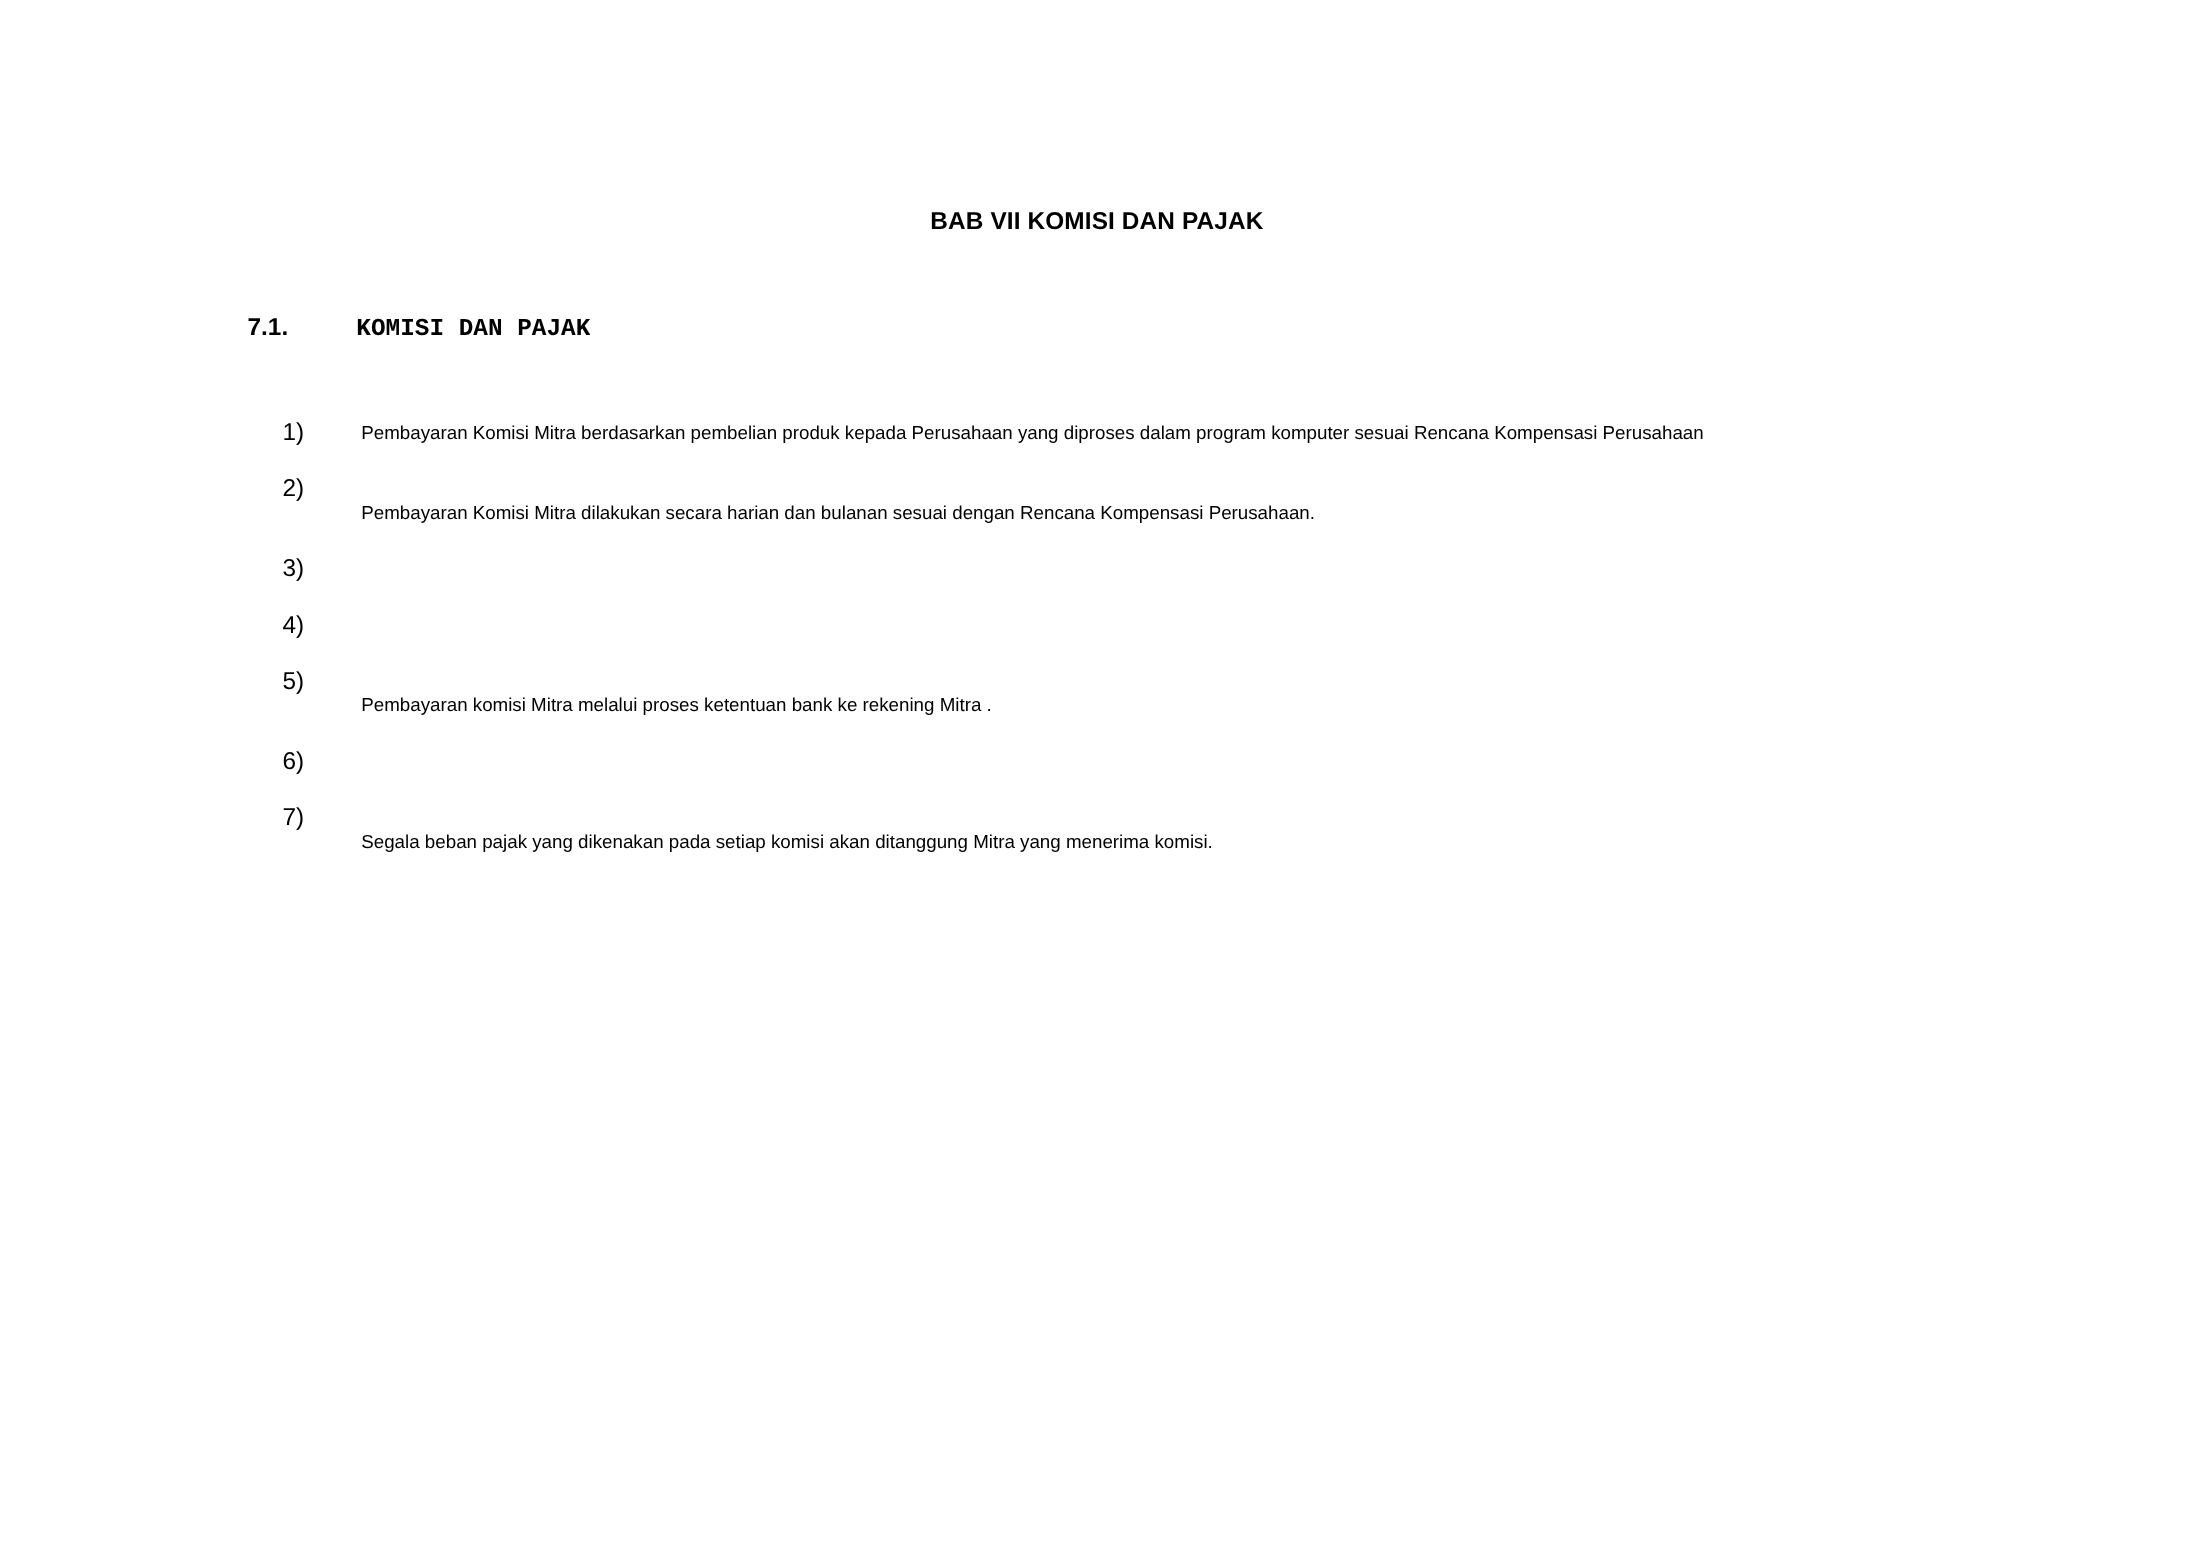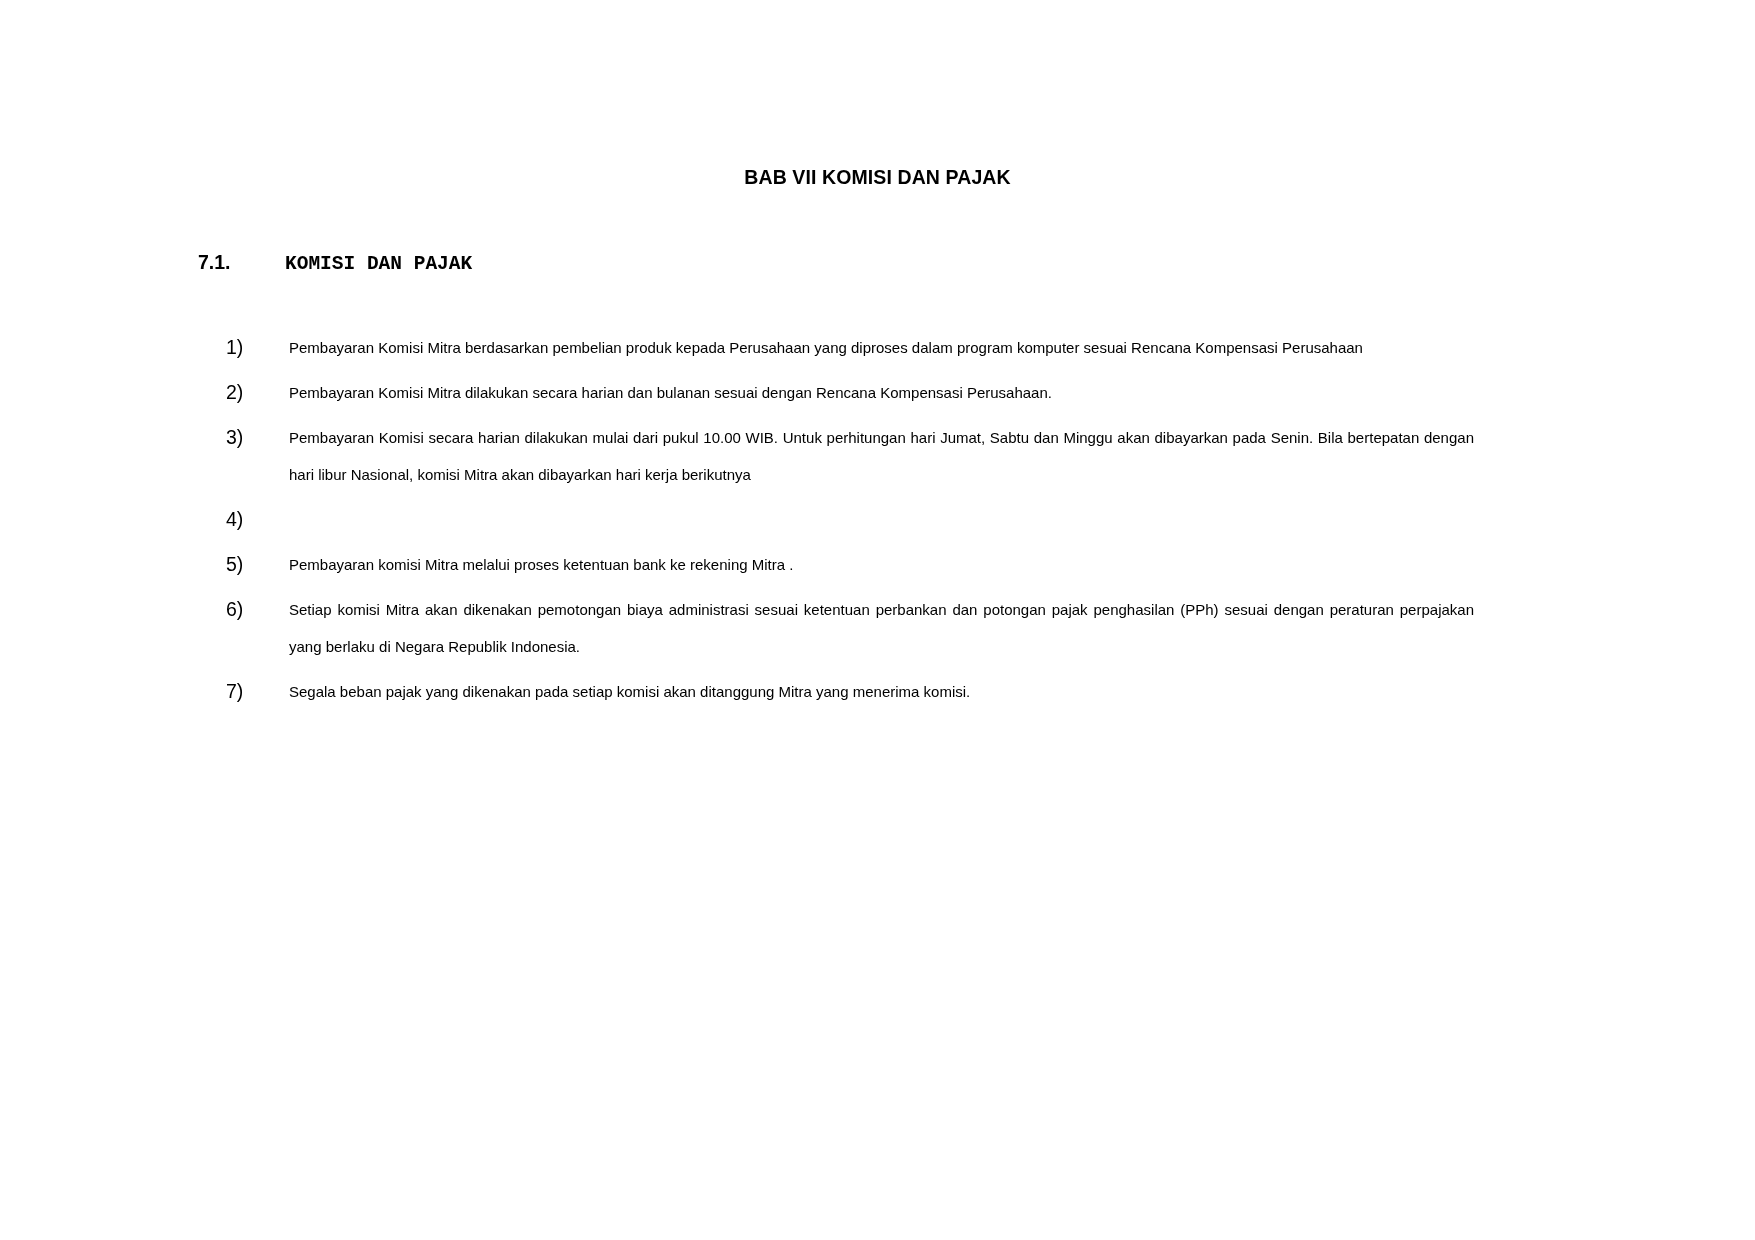--- a/index.html
+++ b/index.html
@@ -70,20 +70,21 @@
   ol.clause-list > li .clause-text {
     flex: 1 1 auto;
     max-width: 1185px;
     font-size: 15px;
     line-height: 37px;
     text-align: justify;
     padding-right: 0;
   }
   ol.clause-list > li.no-justify .clause-text {
     text-align: left;
+    margin-top: 19px;
   }
 </style>
 </head>
 <body>
 
 <div class="page">
 
   <h1 class="doc-title">BAB VII KOMISI DAN PAJAK</h1>
 
   <div class="section-heading">
@@ -98,35 +99,33 @@
       <span class="clause-text">Pembayaran Komisi Mitra  berdasarkan pembelian produk kepada Perusahaan yang diproses dalam program komputer sesuai Rencana Kompensasi Perusahaan</span>
     </li>
 
     <li class="no-justify">
       <span class="marker">2)</span>
       <span class="clause-text">Pembayaran Komisi Mitra  dilakukan secara harian dan bulanan sesuai dengan Rencana Kompensasi Perusahaan.</span>
     </li>
 
     <li>
       <span class="marker">3)</span>
-      <span class="clause-text">Pembayaran Komisi secara harian dilakukan mulai dari pukul 10.00 WIB. Untuk perhitungan hari Jumat, Sabtu dan Minggu akan dibayarkan pada Senin. Bila bertepatan dengan hari libur Nasional, komisi Mitra  akan dibayarkan hari kerja berikutnya</span>
     </li>
 
     <li>
       <span class="marker">4)</span>
     </li>
 
     <li class="no-justify">
       <span class="marker">5)</span>
       <span class="clause-text">Pembayaran komisi Mitra   melalui proses ketentuan bank ke rekening Mitra .</span>
     </li>
 
     <li>
       <span class="marker">6)</span>
-      <span class="clause-text">Setiap komisi Mitra    akan dikenakan pemotongan biaya administrasi sesuai ketentuan perbankan dan potongan pajak penghasilan (PPh) sesuai dengan peraturan perpajakan yang berlaku di Negara Republik Indonesia.</span>
     </li>
 
     <li class="no-justify">
       <span class="marker">7)</span>
       <span class="clause-text">Segala beban pajak yang dikenakan pada setiap komisi akan ditanggung Mitra   yang menerima komisi.</span>
     </li>
 
   </ol>
 
 </div>

